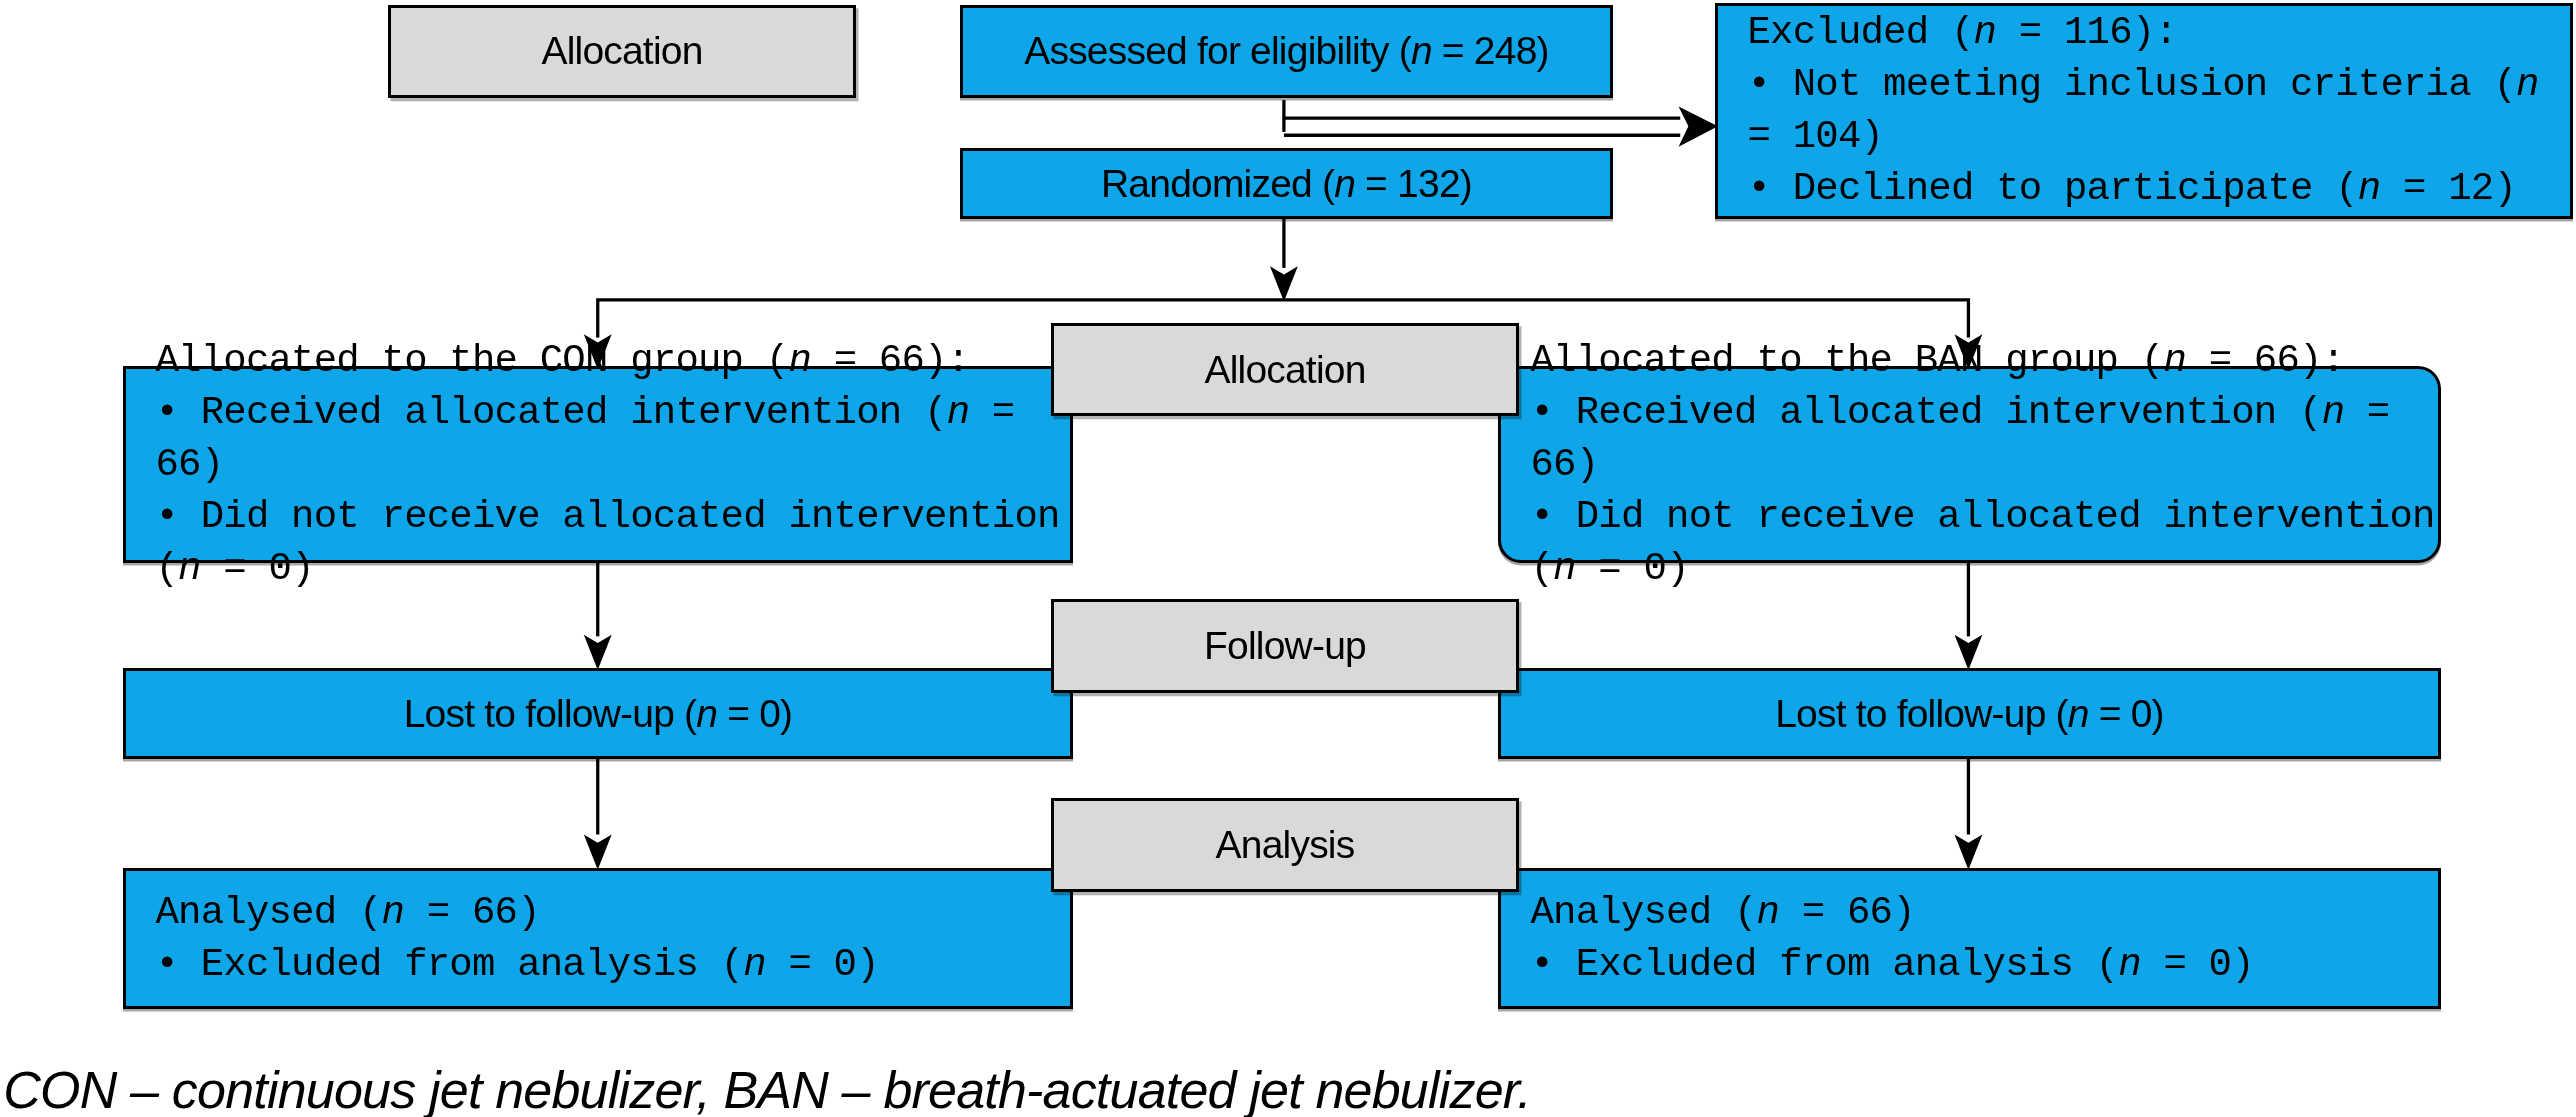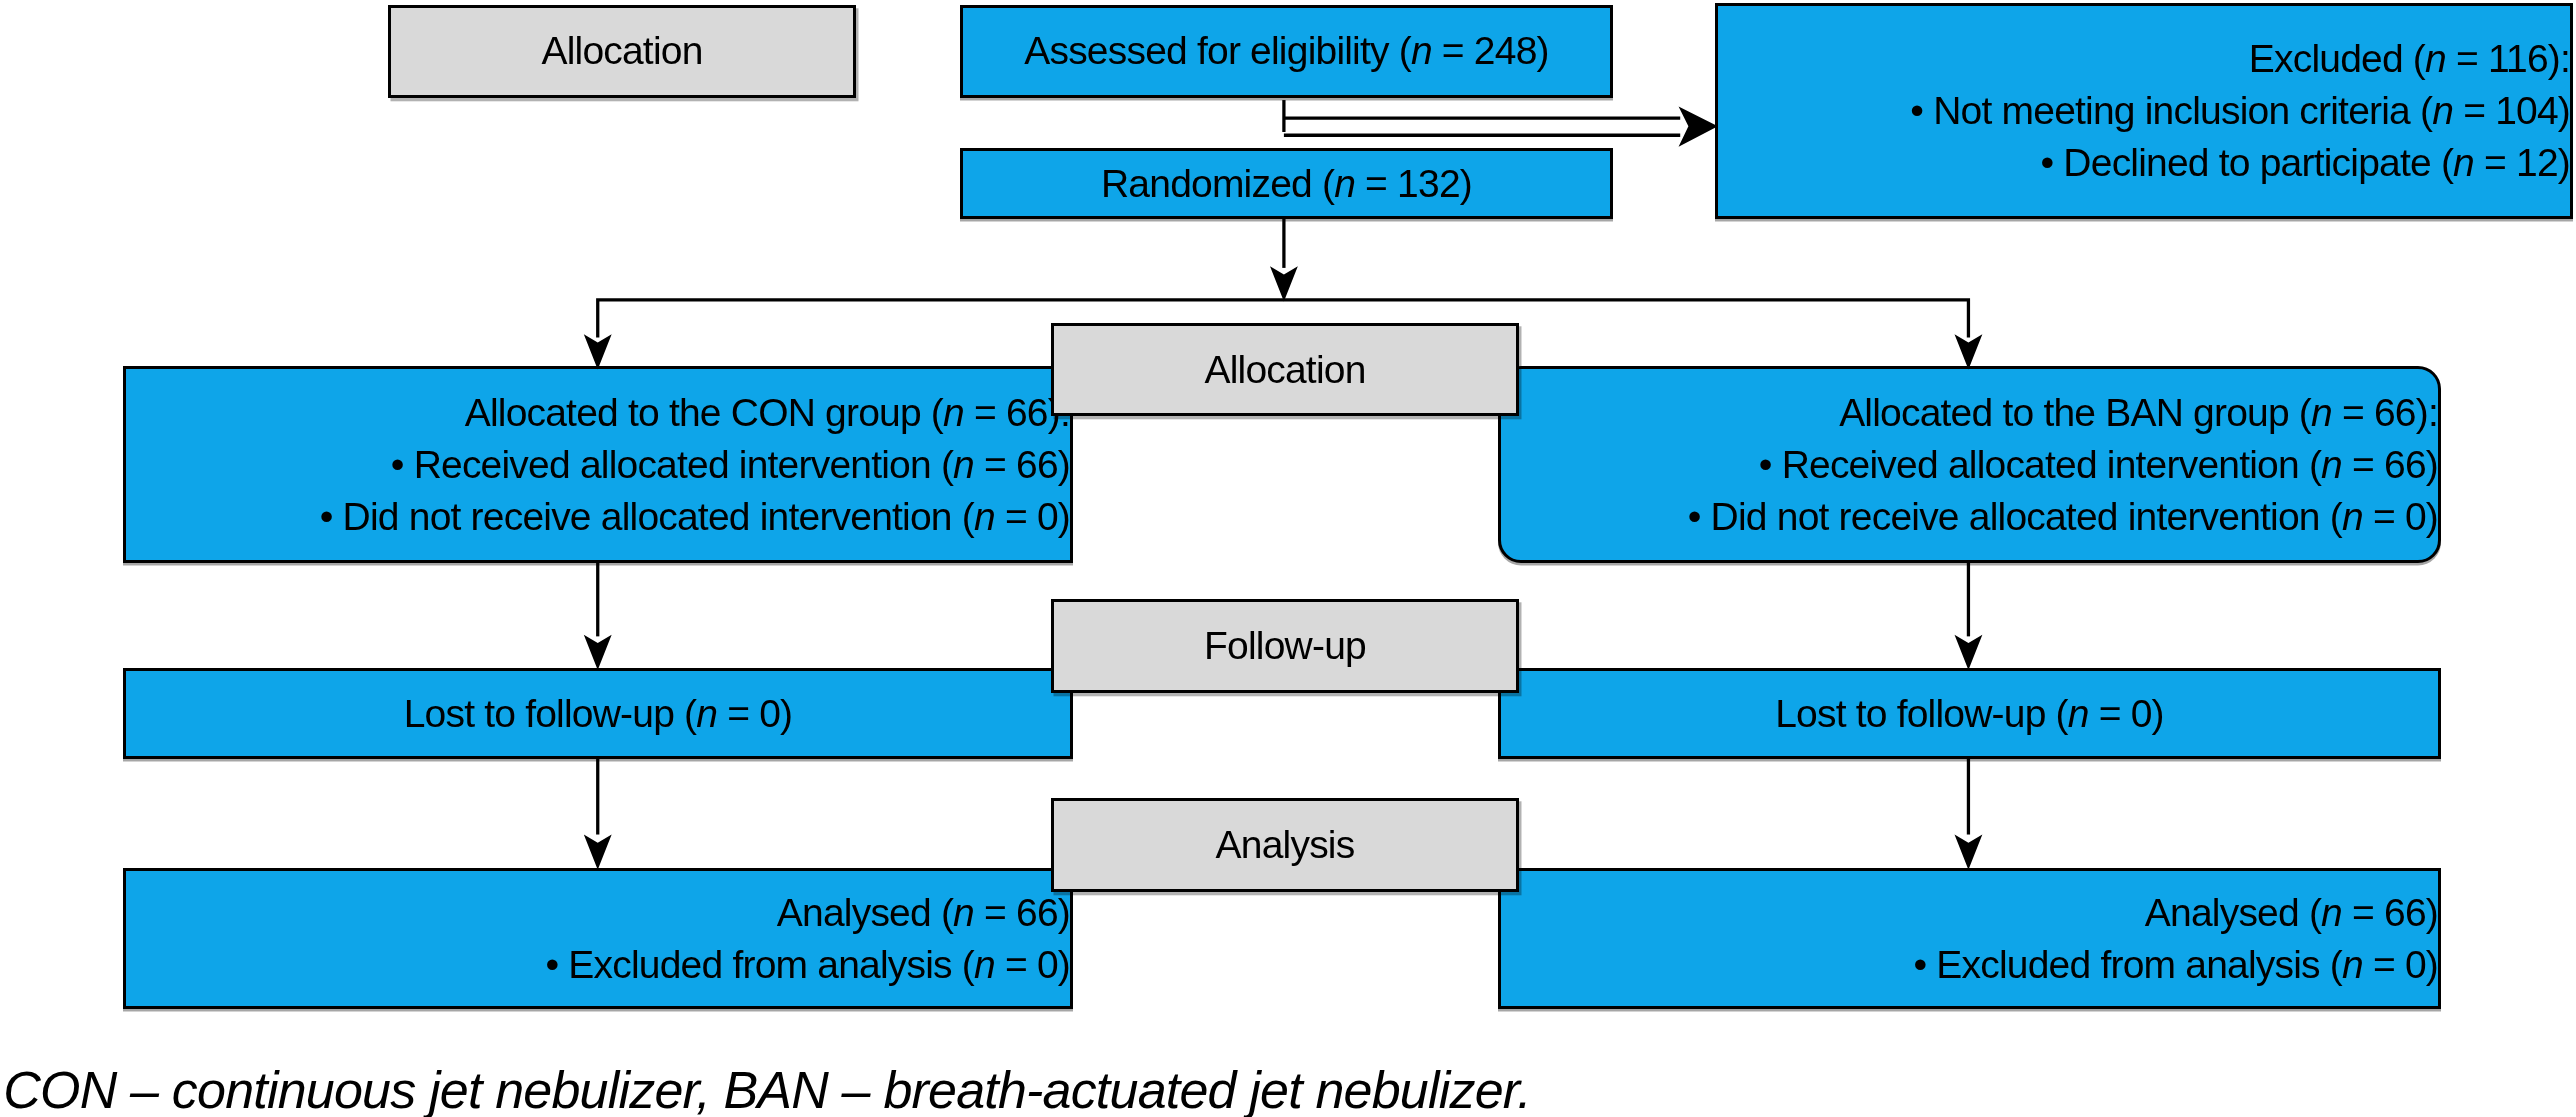--- a/index.html
+++ b/index.html
@@ -7,21 +7,21 @@
     position:relative;width:2576px;height:1118px;background:#ffffff;
     font-family:"Liberation Sans",sans-serif;color:#000;overflow:hidden;
   }
   .box{
     position:absolute;background:#0ea5e9;border:3.3px solid #000;box-sizing:border-box;
     display:flex;flex-direction:column;justify-content:center;
     font-size:39px;line-height:52px;letter-spacing:-0.8px;z-index:1;
     box-shadow:0 2.5px 0 rgba(0,0,0,0.35);
   }
   .box.center{align-items:center;text-align:center;}
-  .box.leftpad{padding-left:29.5px;padding-right:0;align-items:flex-end;text-align:left;}
+  .box.leftpad{padding-left:29.5px;padding-right:0;align-items:flex-start;text-align:left;font-family:Liberation Mono, monospace;}
   .stage{
     position:absolute;background:#d9d9d9;border:3.3px solid #000;box-sizing:border-box;
     display:flex;align-items:center;justify-content:center;
     font-size:39px;letter-spacing:-0.8px;z-index:3;
     box-shadow:2.5px 3.3px 0 rgba(0,0,0,0.30);
   }
   #box-enrollment{left:388px;top:4.9px;width:468px;height:93px;}
   #box-assessed{left:960px;top:4.9px;width:653px;height:93px;}
   #box-excluded{left:1715px;top:2.5px;width:858px;height:216px;}
   #box-randomized{left:960px;top:132px;width:653px;height:71px;margin-top:16px;}

